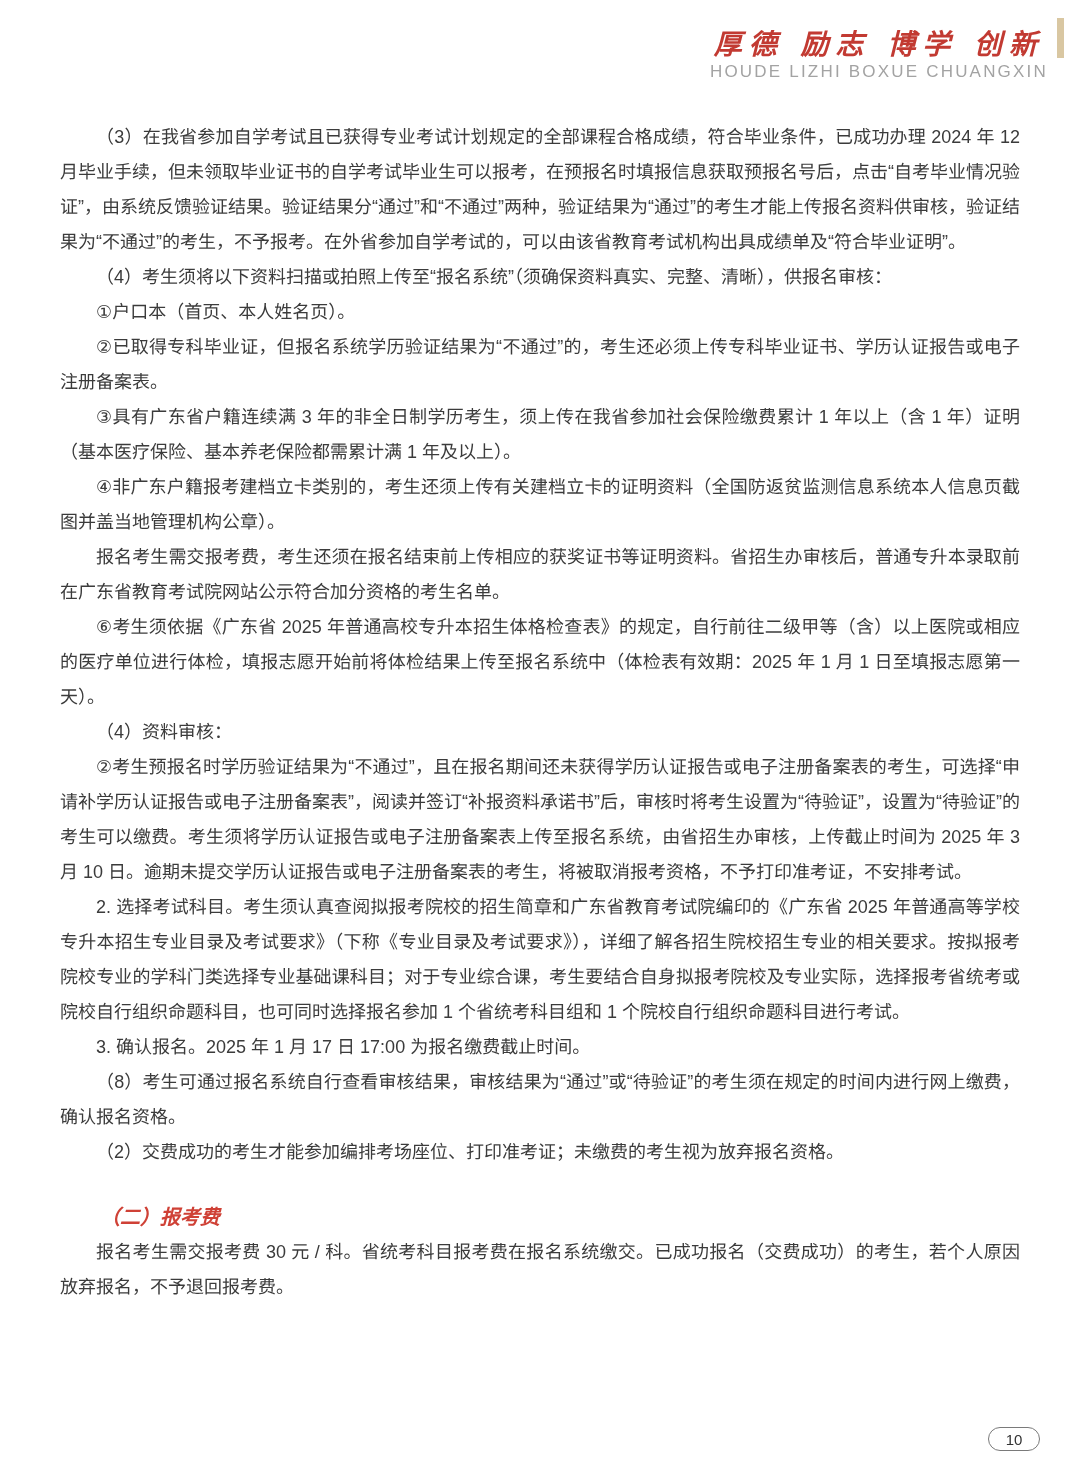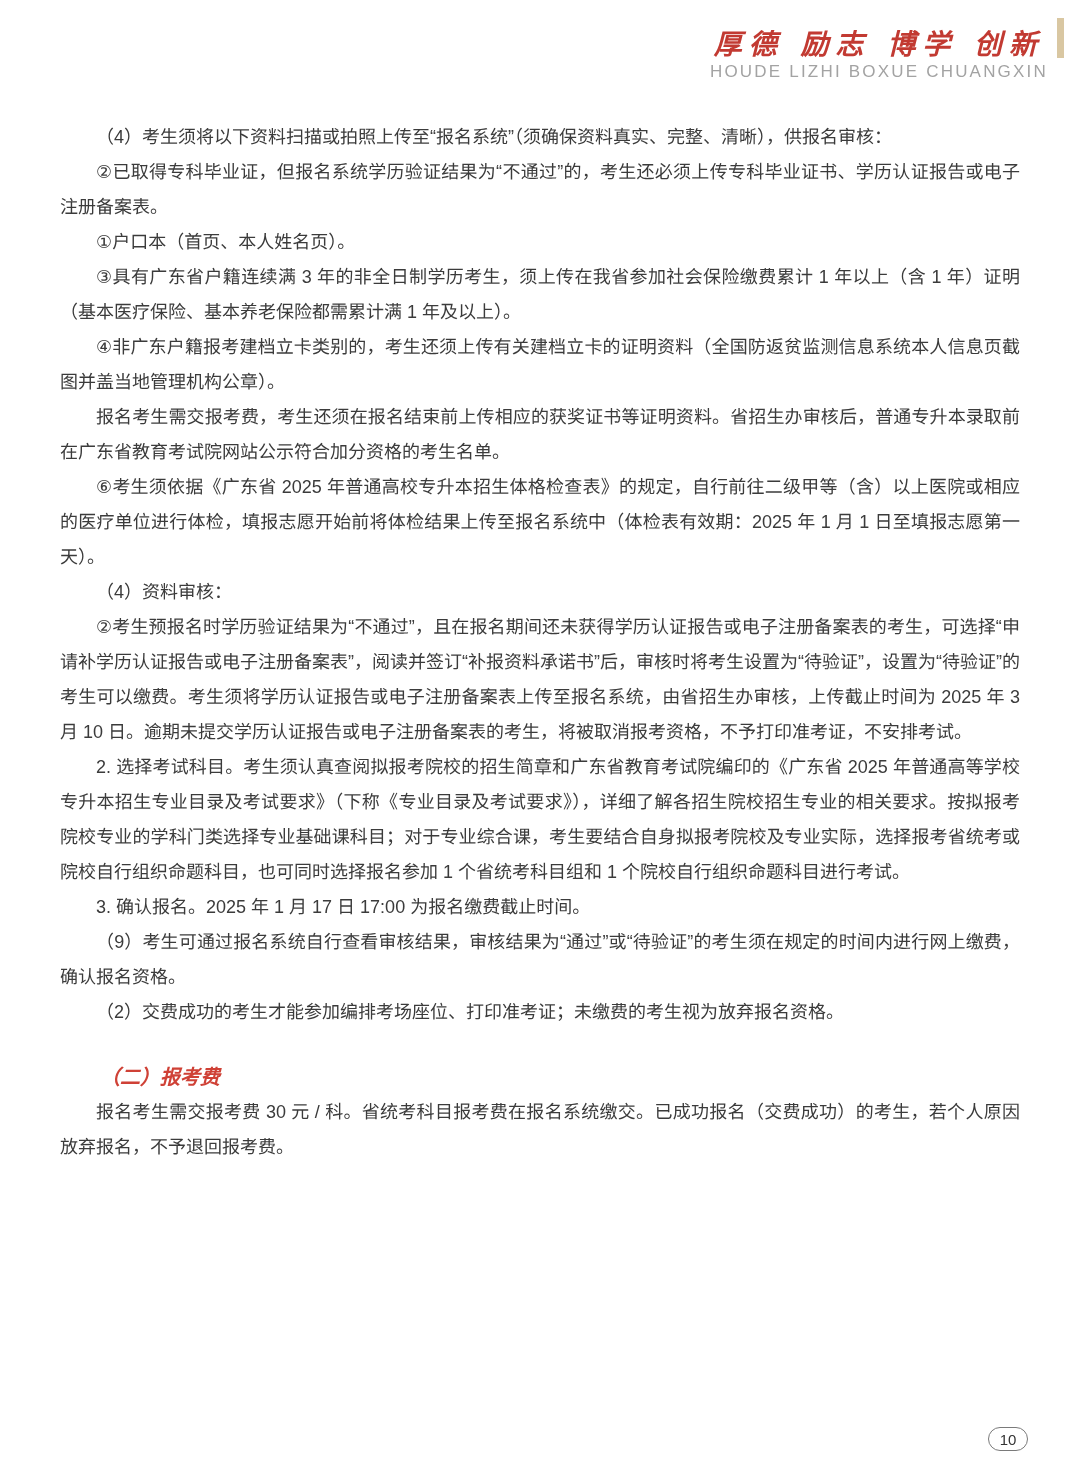--- a/index.html
+++ b/index.html
@@ -67,51 +67,52 @@
     font-weight:bold;
     font-size:20px;
     color:var(--accent-red);
     line-height:35px;
     font-style:italic;
   }
   
   .page-pill{
     position:absolute;
     left:988px;top:1427px;
-    width:40px;height:24px;
+    width:52px;height:24px;
     border:1.5px solid var(--pill-border);
     border-radius:12px;
     display:flex;align-items:center;justify-content:center;
     font-size:15px;
     color:#333;
     background:#fff;
   }
 </style>
 </head>
 <body>
 
 <div class="page-header">
   <div class="motto-cn">厚德 励志 博学 创新</div>
   <div class="motto-en">HOUDE LIZHI BOXUE CHUANGXIN</div>
 </div>
 <div class="header-bar"></div>
 
 <div class="content">
+  <p>（3）在我省参加自学考试且已获得专业考试计划规定的全部课程合格成绩，符合毕业条件，已成功办理 2024 年 12 月毕业手续，但未领取毕业证书的自学考试毕业生可以报考，在预报名时填报信息获取预报名号后，点击“自考毕业情况验证”，由系统反馈验证结果。验证结果分“通过”和“不通过”两种，验证结果为“通过”的考生才能上传报名资料供审核，验证结果为“不通过”的考生，不予报考。在外省参加自学考试的，可以由该省教育考试机构出具成绩单及“符合毕业证明”。</p>
   <p>（4）考生须将以下资料扫描或拍照上传至“报名系统”（须确保资料真实、完整、清晰），供报名审核：</p>
+  <p>①户口本（首页、本人姓名页）。</p>
   <p>②已取得专科毕业证，但报名系统学历验证结果为“不通过”的，考生还必须上传专科毕业证书、学历认证报告或电子注册备案表。</p>
-  <p>①户口本（首页、本人姓名页）。</p>
   <p>③具有广东省户籍连续满 3 年的非全日制学历考生，须上传在我省参加社会保险缴费累计 1 年以上（含 1 年）证明（基本医疗保险、基本养老保险都需累计满 1 年及以上）。</p>
   <p>④非广东户籍报考建档立卡类别的，考生还须上传有关建档立卡的证明资料（全国防返贫监测信息系统本人信息页截图并盖当地管理机构公章）。</p>
   <p>报名考生需交报考费，考生还须在报名结束前上传相应的获奖证书等证明资料。省招生办审核后，普通专升本录取前在广东省教育考试院网站公示符合加分资格的考生名单。</p>
   <p>⑥考生须依据《广东省 2025 年普通高校专升本招生体格检查表》的规定，自行前往二级甲等（含）以上医院或相应的医疗单位进行体检，填报志愿开始前将体检结果上传至报名系统中（体检表有效期：2025 年 1 月 1 日至填报志愿第一天）。</p>
   <p>（4）资料审核：</p>
   <p>②考生预报名时学历验证结果为“不通过”，且在报名期间还未获得学历认证报告或电子注册备案表的考生，可选择“申请补学历认证报告或电子注册备案表”，阅读并签订“补报资料承诺书”后，审核时将考生设置为“待验证”，设置为“待验证”的考生可以缴费。考生须将学历认证报告或电子注册备案表上传至报名系统，由省招生办审核，上传截止时间为 2025 年 3 月 10 日。逾期未提交学历认证报告或电子注册备案表的考生，将被取消报考资格，不予打印准考证，不安排考试。</p>
   <p>2. 选择考试科目。考生须认真查阅拟报考院校的招生简章和广东省教育考试院编印的《广东省 2025 年普通高等学校专升本招生专业目录及考试要求》（下称《专业目录及考试要求》），详细了解各招生院校招生专业的相关要求。按拟报考院校专业的学科门类选择专业基础课科目；对于专业综合课，考生要结合自身拟报考院校及专业实际，选择报考省统考或院校自行组织命题科目，也可同时选择报名参加 1 个省统考科目组和 1 个院校自行组织命题科目进行考试。</p>
   <p>3. 确认报名。2025 年 1 月 17 日 17:00 为报名缴费截止时间。</p>
-  <p>（9）考生可通过报名系统自行查看审核结果，审核结果为“通过”或“待验证”的考生须在规定的时间内进行网上缴费，确认报名资格。</p>
+  <p>（8）考生可通过报名系统自行查看审核结果，审核结果为“通过”或“待验证”的考生须在规定的时间内进行网上缴费，确认报名资格。</p>
   <p>（2）交费成功的考生才能参加编排考场座位、打印准考证；未缴费的考生视为放弃报名资格。</p>
 
   <p class="section-heading">（二）报考费</p>
   <p>报名考生需交报考费 30 元 / 科。省统考科目报考费在报名系统缴交。已成功报名（交费成功）的考生，若个人原因放弃报名，不予退回报考费。</p>
 </div>
 
 <div class="page-pill">
   <span>10</span>
 </div>
 

